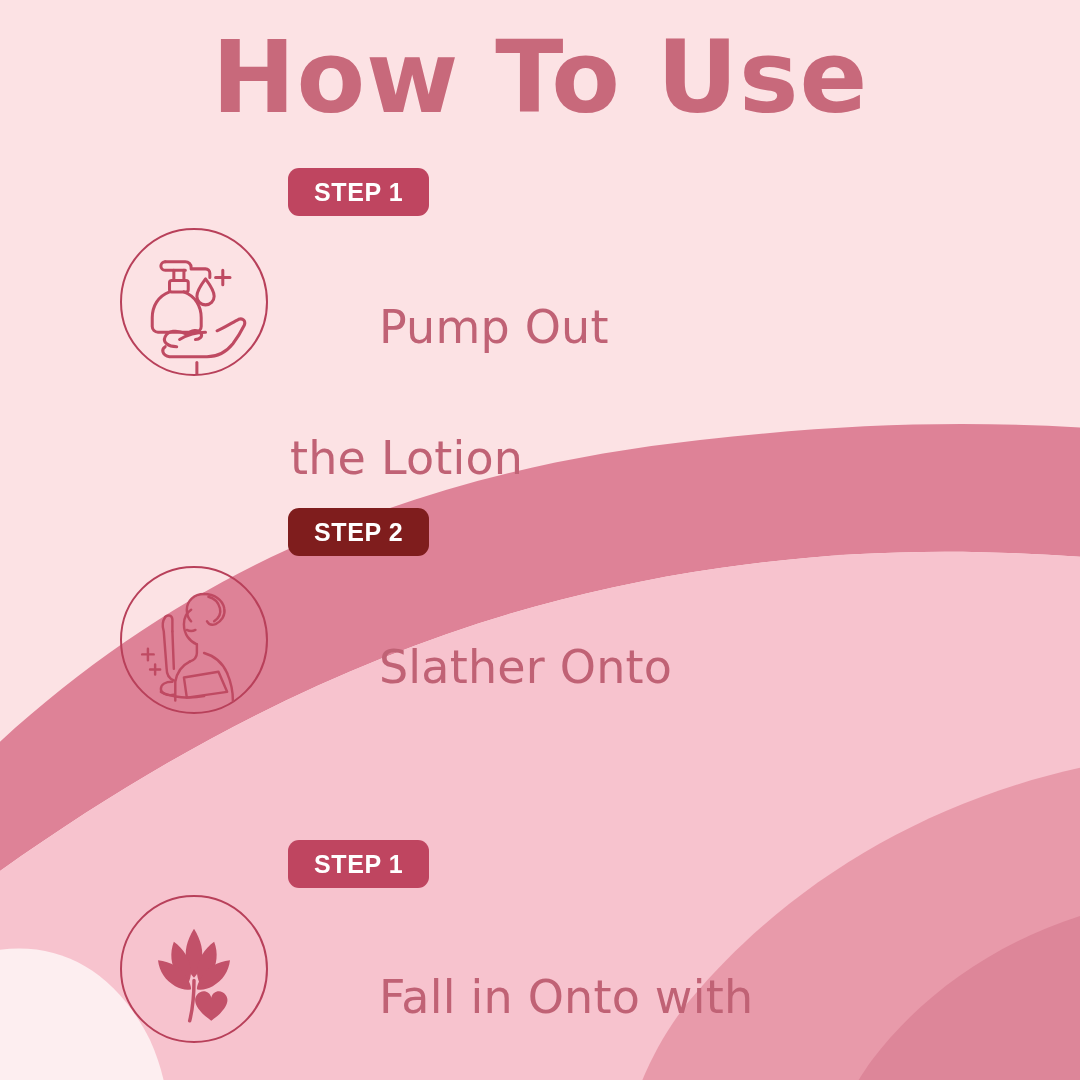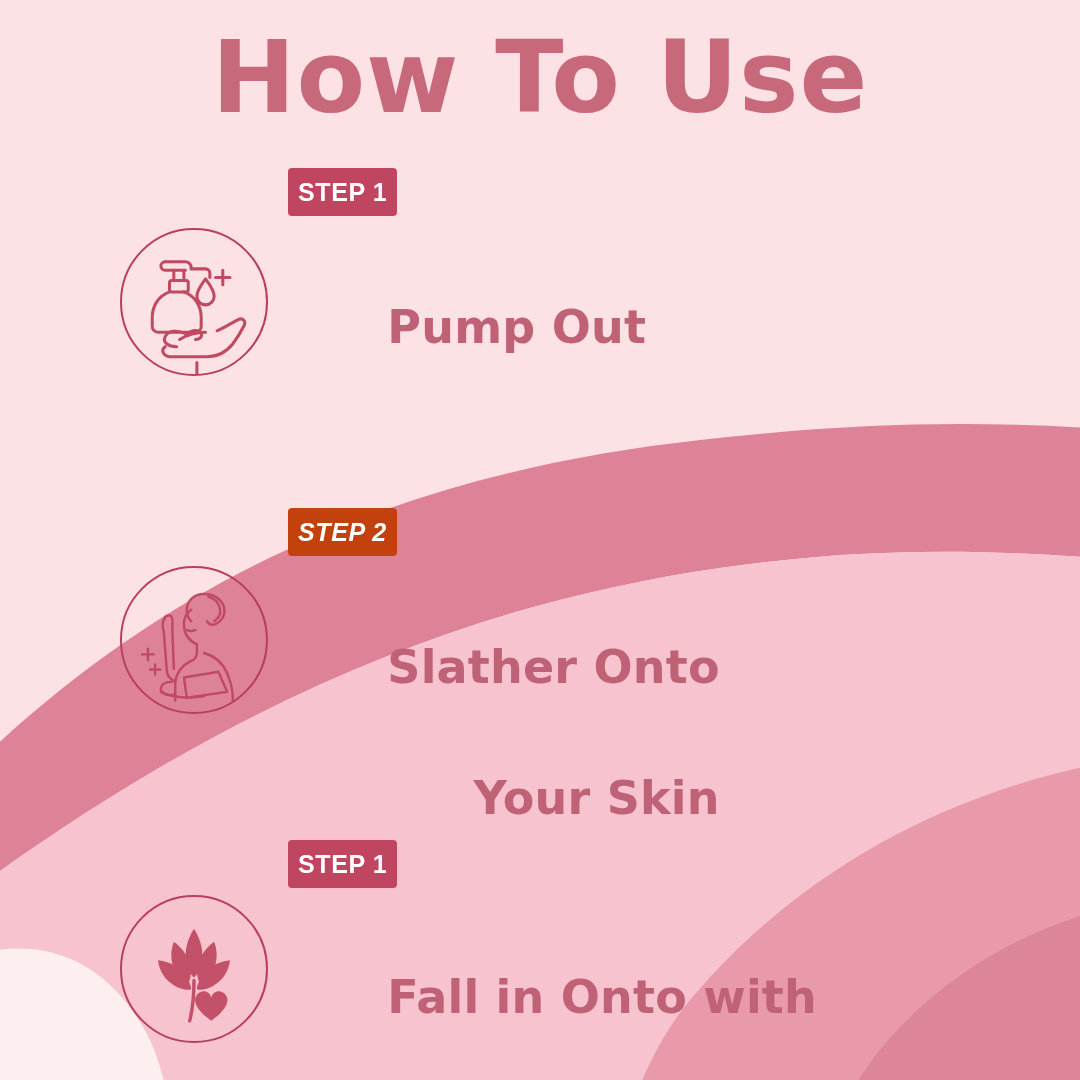--- a/index.html
+++ b/index.html
@@ -27,59 +27,59 @@
   
   .step{position:absolute;left:0;width:1080px;}
   .step-1{top:168px;}
   .step-2{top:508px;}
   .step-3{top:840px;}
 
   .badge{
     position:absolute;
     left:288px;top:0;
     height:48px;
-    padding:0 10px;
-    border-radius:4px;
+    padding:0 26px;
+    border-radius:11px;
     background:#bf4560;
     color:#ffffff;
     font-size:25px;
     font-weight:700;
     letter-spacing:0.6px;
     display:flex;align-items:center;justify-content:center;
     box-sizing:border-box;
     font-family:"Liberation Sans",sans-serif;
   }
-  .step-2 .badge{background:#c2410c;font-style:italic;}
+  .step-2 .badge{background:#7f1d1d;}
 
   .icon-circle{
     position:absolute;
     left:120px;
     width:148px;height:148px;
     border:2.5px solid #b8405a;
     border-radius:50%;
     box-sizing:border-box;
   }
   .step-1 .icon-circle{top:60px;}
   .step-2 .icon-circle{top:58px;}
   .step-3 .icon-circle{top:55px;}
   .icon-circle svg{position:absolute;left:0;top:0;width:100%;height:100%;}
 
   .heading{
     position:absolute;
     left:290px;
     font-size:46px;
-    font-weight:700;
+    font-weight:400;
     color:#c06275;
     line-height:1.42;
     letter-spacing:0.2px;
     white-space:pre;
     font-family:"DejaVu Sans",sans-serif;
   }
   .step-1 .heading{top:62px;}
-  .step-2 .heading{top:62px;text-align:right;}
+  .step-2 .heading{top:62px;}
   .step-3 .heading{top:60px;}
   .heading .l2{display:block;}
 </style>
 </head>
 <body>
 
 <div id="canvas">
 
   <svg id="waves" viewBox="0 0 1080 1080" preserveAspectRatio="none">
     <rect x="0" y="0" width="1080" height="1080" fill="#fce2e4"></rect>
@@ -123,20 +123,21 @@
 
           <path d="M52 92 v8"></path>
         </g>
       </svg>
     </div>
 
     <div class="badge">STEP 1</div>
 
     <div class="heading">
       <span class="l1">Pump Out</span>
+      <span class="l2">the Lotion</span>
     </div>
   </div>
 
   <div class="step step-2">
 
     <div class="icon-circle">
       <svg viewBox="0 0 100 100">
         <g fill="none" stroke="#bf4a62" stroke-width="1.7" stroke-linecap="round" stroke-linejoin="round">
 
           <path d="M57 18 c-7 0 -12 5 -12 11 c0 3 1 6 3 8"></path>
@@ -164,21 +165,20 @@
           <path d="M18 56 v8 M14 60 h8"></path>
           <path d="M23 67 v7 M19.5 70.5 h7"></path>
         </g>
       </svg>
     </div>
 
     <div class="badge">STEP 2</div>
 
     <div class="heading">
       <span class="l1">Slather Onto</span>
-      <span class="l2">Your Skin</span>
     </div>
   </div>
 
   <div class="step step-3">
 
     <div class="icon-circle">
       <svg viewBox="0 0 100 100">
         <g fill="#c25169">
 
           <path d="M50 22 c5 8 7 16 5 24 c-1 5 -3 8 -5 10 c-2 -2 -4 -5 -5 -10 c-2 -8 0 -16 5 -24 z"></path>

